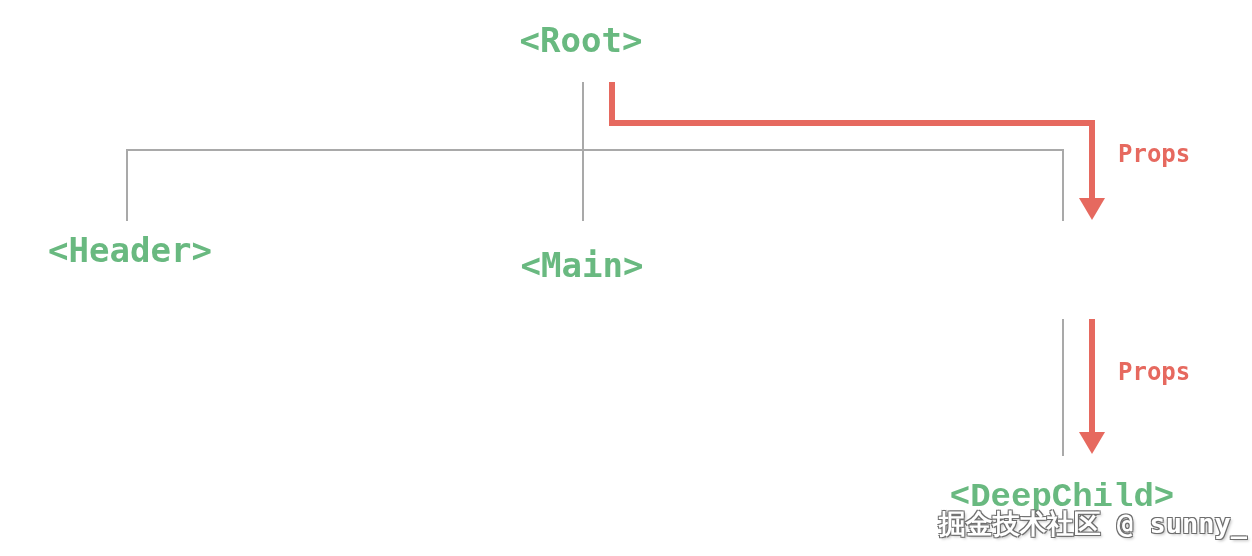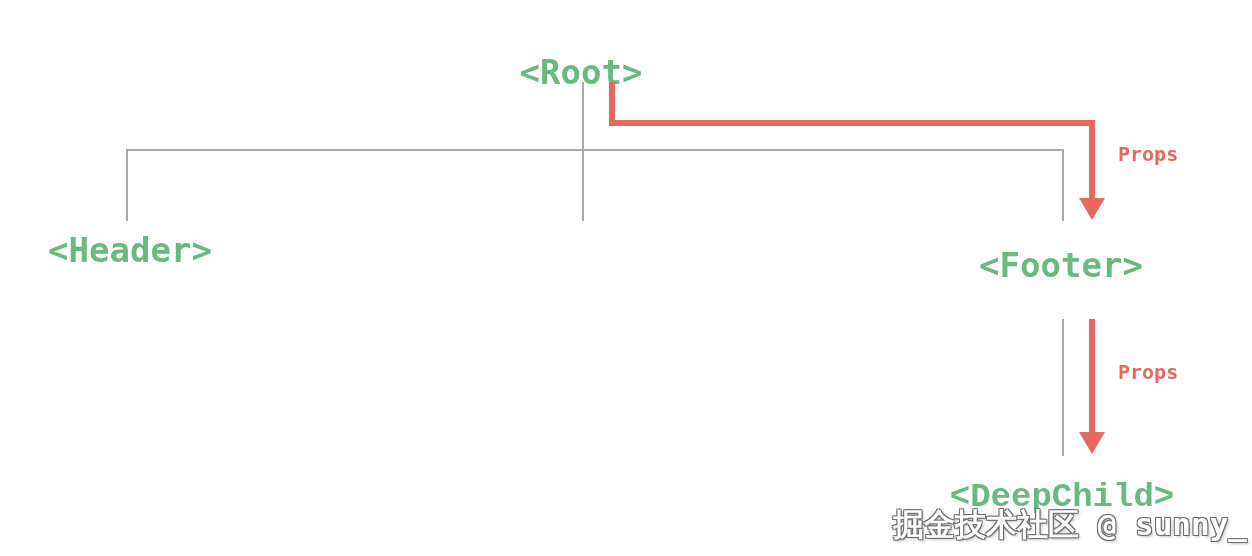--- a/index.html
+++ b/index.html
@@ -40,51 +40,51 @@
     position: absolute;
     width: 0;
     height: 0;
     border-left: 13px solid transparent;
     border-right: 13px solid transparent;
     border-top: 22px solid var(--arrow-red, #e6695f);
   }
   .props-label {
     position: absolute;
     color: var(--arrow-red, #e6695f);
-    font-size: 20px;
+    font-size: 24px;
     font-weight: bold;
     line-height: 28px;
     white-space: nowrap;
   }
   
   .watermark {
     position: absolute;
     right: 5px;
     top: 509px;
-    font-size: 31px;
+    font-size: 27px;
     font-weight: bold;
     line-height: 30px;
     white-space: nowrap;
     color: var(--watermark-fill, #ffffff);
     text-shadow:
       1px 1px 0 var(--watermark-outline, #6e6e6e),
       -1px -1px 0 var(--watermark-outline, #6e6e6e),
       1px -1px 0 var(--watermark-outline, #6e6e6e),
       -1px 1px 0 var(--watermark-outline, #6e6e6e),
       2px 2px 3px rgba(0,0,0,0.25);
   }
 </style>
 </head>
 <body>
 
 <div class="canvas">
 
-  <div class="node" style="left:581px; top:22px;margin-top:32px;">&lt;Root&gt;</div>
+  <div class="node" style="left:581px; top:22px;">&lt;Root&gt;</div>
   <div class="node" style="left:130px; top:232px;">&lt;Header&gt;</div>
-  <div class="node" style="left:1061px; top:247px;">&lt;Footer&gt;</div>
+  <div class="node" style="left:582px; top:247px;">&lt;Main&gt;</div>
   <div class="node" style="left:1062px; top:479px;font-family:Liberation Mono, monospace;">&lt;DeepChild&gt;</div>
 
   <div class="gline" style="left:582px; top:82px;  width:2px;   height:139px;"></div>
   <div class="gline" style="left:126px; top:149px; width:938px; height:2px;"></div>
   <div class="gline" style="left:126px; top:149px; width:2px;   height:72px;"></div>
   <div class="gline" style="left:1062px; top:149px; width:2px;  height:72px;"></div>
   <div class="gline" style="left:1062px; top:319px; width:2px;  height:137px;"></div>
 
   <div class="rline" style="left:609px; top:82px;  width:6px;   height:44px;"></div>
   <div class="rline" style="left:609px; top:120px; width:486px; height:6px;"></div>

